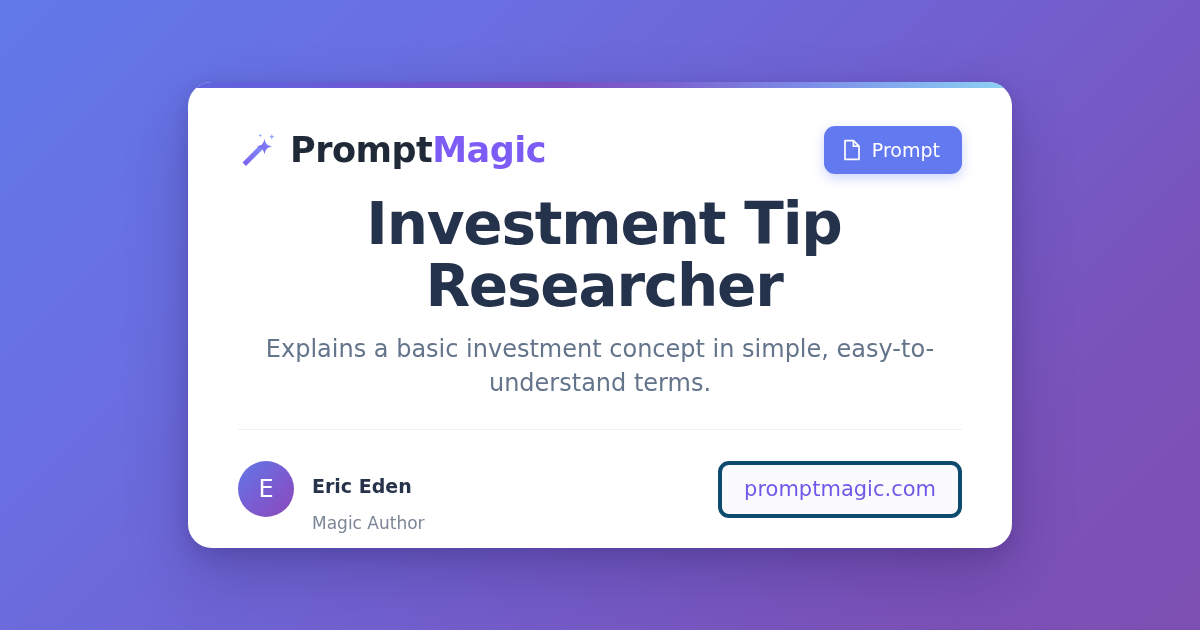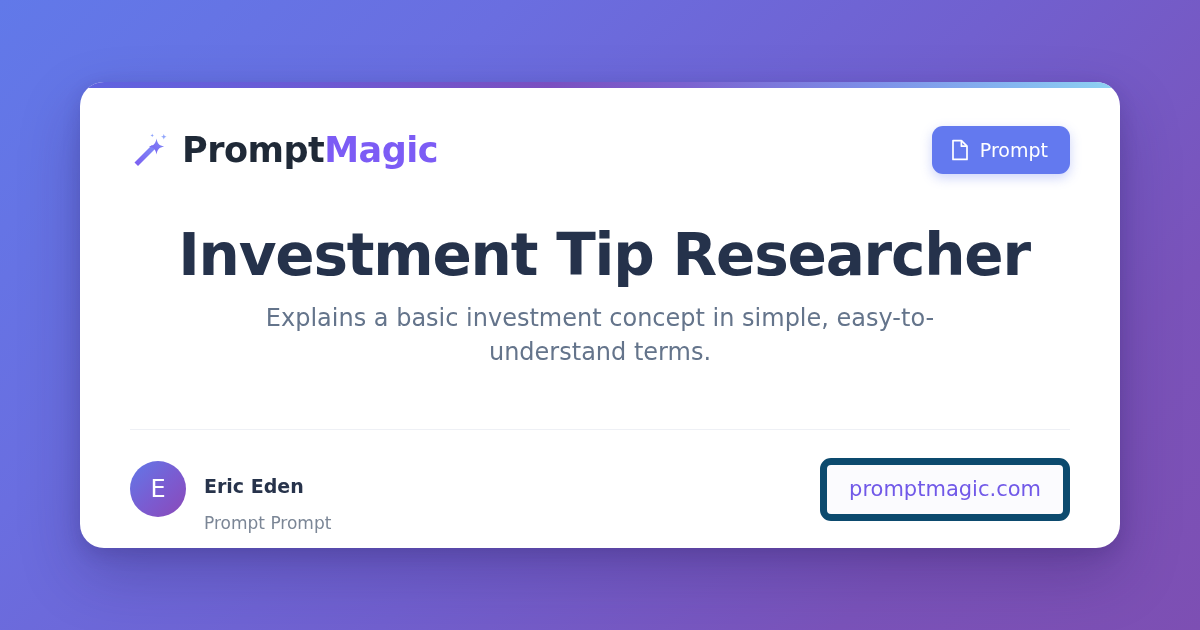--- a/index.html
+++ b/index.html
@@ -13,21 +13,21 @@
   body {
     font-family: "DejaVu Sans", "Liberation Sans", sans-serif;
     background: linear-gradient(135deg, #6179e9 0%, #6a6ee0 28%, #7160cf 55%, #7a53ba 80%, #7d4fb3 100%);
     display: flex;
     align-items: center;
     justify-content: center;
   }
 
   .og-card {
     position: relative;
-    width: 1040px;
+    width: 824px;
     height: 466px;
     background: #ffffff;
     border-radius: 24px;
     box-shadow: 0 26px 60px rgba(40, 25, 90, 0.28),
                 0 6px 18px rgba(40, 25, 90, 0.16);
     overflow: hidden;
     display: flex;
     flex-direction: column;
     padding: 0 50px;
   }
@@ -166,21 +166,21 @@
     font-size: 17px;
     font-weight: 400;
     color: #7b8696;
     line-height: 1.15;
   }
 
   .site-badge {
     display: inline-flex;
     align-items: center;
     justify-content: center;
-    border: 7px solid #0c4a6e;
+    border: 4px solid #0c4a6e;
     background: #fbfbfe;
     border-radius: 11px;
     padding: 14px 22px;
     font-size: 21px;
     font-weight: 400;
     color: #7159e8;
     line-height: 1;
     white-space: nowrap;
     cursor: pointer;
   }
@@ -226,21 +226,21 @@
   </div>
 
   <div class="divider"></div>
 
   <div class="card-footer">
 
     <div class="author">
       <div class="avatar">E</div>
       <div class="author-meta">
         <span class="author-name">Eric Eden</span>
-        <span class="author-role">Prompt Prompt</span>
+        <span class="author-role">Magic Author</span>
       </div>
     </div>
 
     <a class="site-badge">promptmagic.com</a>
 
   </div>
 
 </div>
 
 </body></html>

